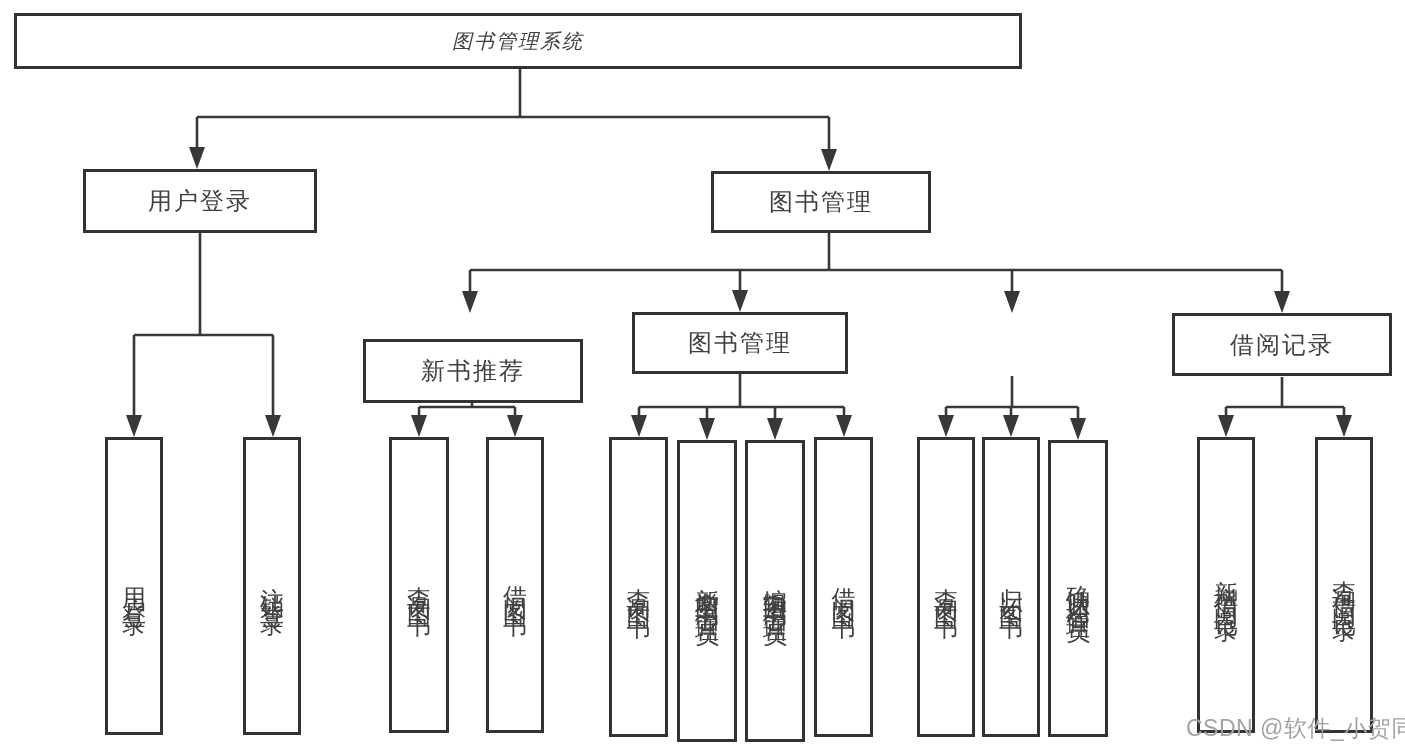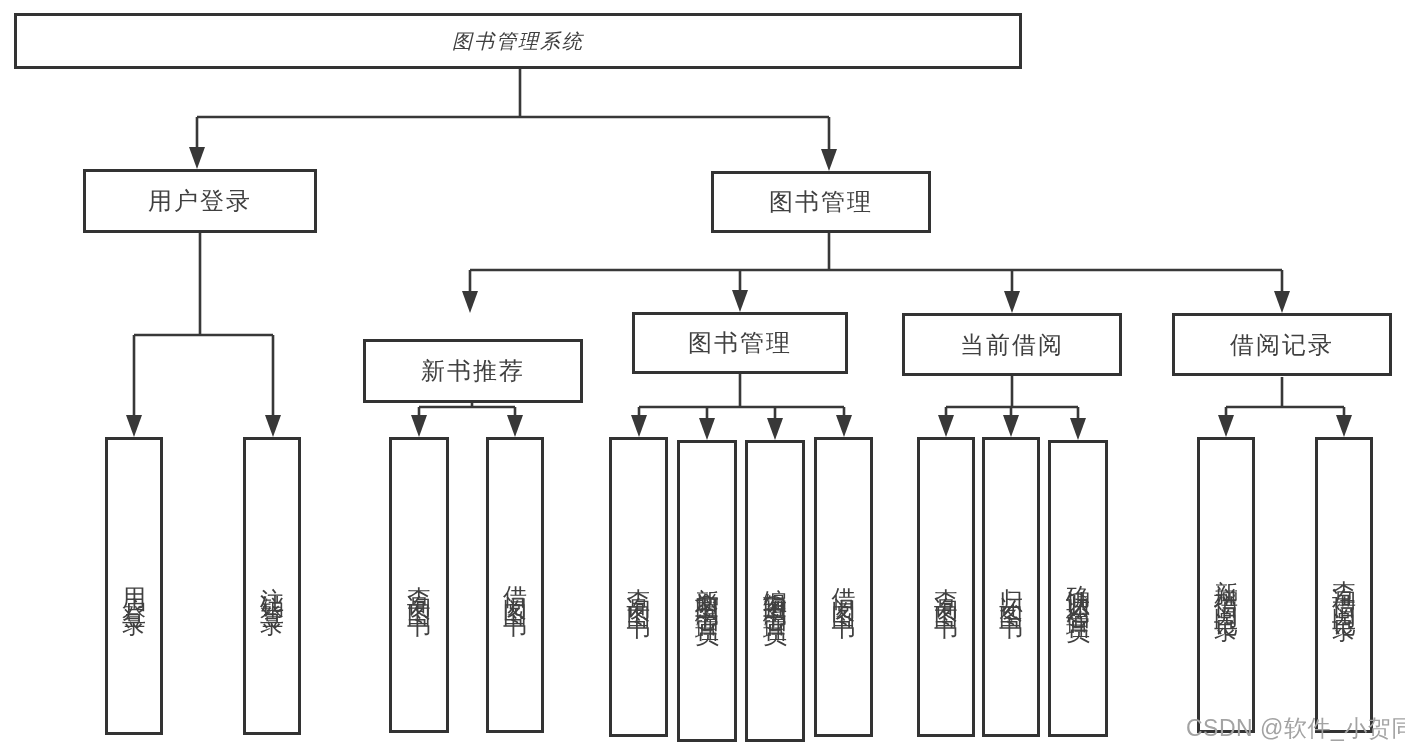--- a/index.html
+++ b/index.html
@@ -109,21 +109,20 @@
     <polygon class="ahead" points="1336,415 1352,415 1344,437"></polygon>
   </svg>
 
   <div class="hbox root" style="left:14px;top:13px;width:1008px;height:56px;">图书管理系统</div>
 
   <div class="hbox" style="left:83px;top:169px;width:234px;height:64px;">用户登录</div>
   <div class="hbox" style="left:711px;top:171px;width:220px;height:62px;">图书管理</div>
 
   <div class="hbox" style="left:363px;top:313px;width:220px;height:64px;margin-top:26px;">新书推荐</div>
   <div class="hbox" style="left:632px;top:312px;width:216px;height:62px;">图书管理</div>
-  <div class="hbox" style="left:902px;top:313px;width:220px;height:63px;">当前借阅</div>
   <div class="hbox" style="left:1172px;top:313px;width:220px;height:63px;">借阅记录</div>
 
   <div class="vbox" style="left:105px;top:437px;width:58px;height:298px;">用户登录</div>
   <div class="vbox" style="left:243px;top:437px;width:58px;height:298px;">注销登录</div>
 
   <div class="vbox" style="left:389px;top:437px;width:60px;height:296px;">查询图书</div>
   <div class="vbox" style="left:486px;top:437px;width:58px;height:296px;">借阅图书</div>
 
   <div class="vbox" style="left:609px;top:437px;width:59px;height:300px;">查询图书</div>
   <div class="vbox long" style="left:677px;top:440px;width:60px;height:302px;">新增图书（管理员）</div>

